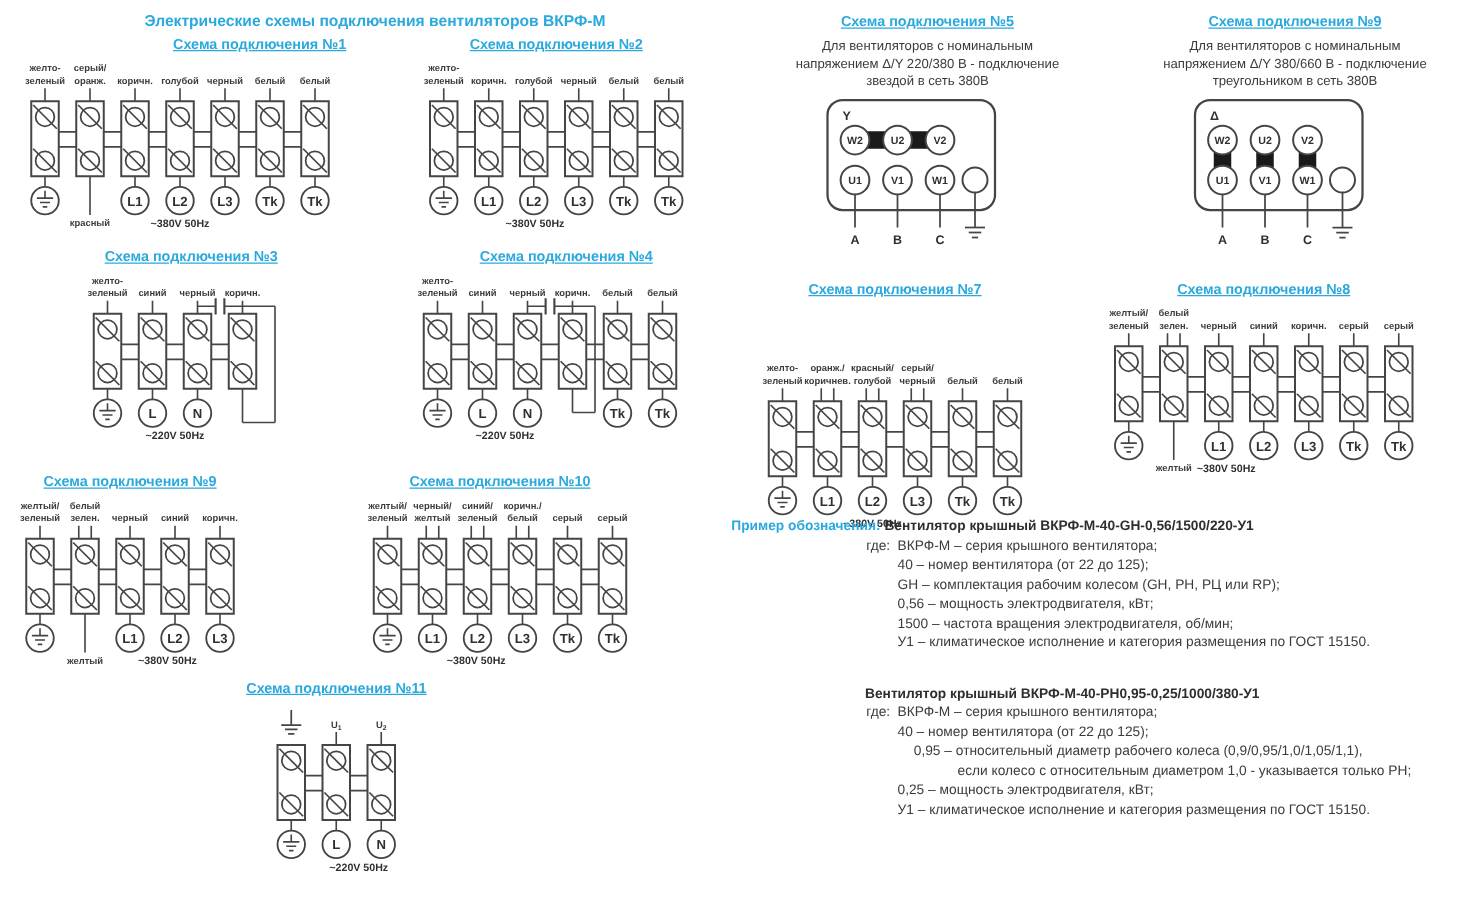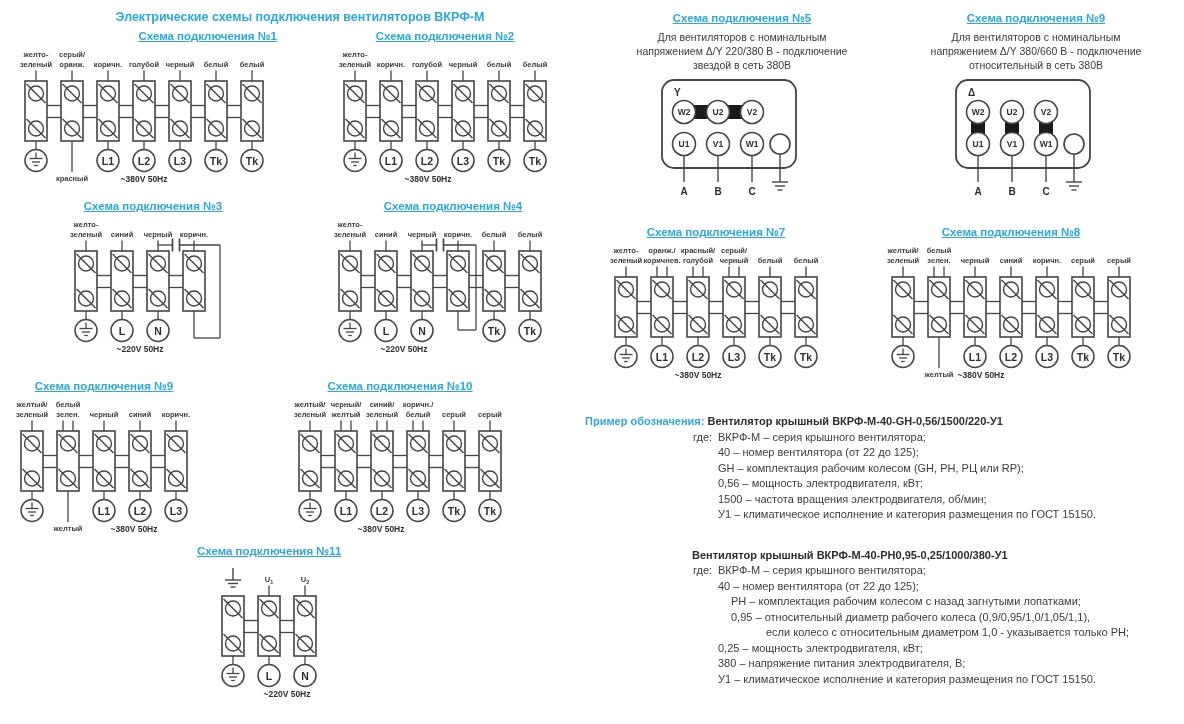--- a/index.html
+++ b/index.html
@@ -391,21 +391,21 @@
       <line x1="176" y1="106" x2="192" y2="106" stroke="#454545" stroke-width="1.4"></line>
       <line x1="179" y1="110" x2="189" y2="110" stroke="#454545" stroke-width="1.4"></line>
       <line x1="181.5" y1="114" x2="186.5" y2="114" stroke="#454545" stroke-width="1.4"></line>
     </svg>
 </div>
 <div class="scheme" style="left:890px;top:12px;width:292px;">
   <div class="scheme-title">Схема подключения №9</div>
   <div class="scheme-desc">
       <div>Для вентиляторов с номинальным</div>
       <div>напряжением Δ/Y 380/660 В - подключение</div>
-      <div>относительный в сеть 380В</div>
+      <div>треугольником в сеть 380В</div>
     </div>
   <svg class="scheme-svg" width="292" height="124" viewBox="0 0 292 124">
       <rect x="66" y="4" width="134" height="88" rx="12" fill="#fff" stroke="#454545" stroke-width="1.8"></rect>
       <text x="78" y="20" text-anchor="start" class="sym">Δ</text>
       <rect x="81" y="44" width="14" height="16" fill="#1a1a1a"></rect>
       <rect x="115" y="44" width="14" height="16" fill="#1a1a1a"></rect>
       <rect x="149" y="44" width="14" height="16" fill="#1a1a1a"></rect>
       <circle cx="88" cy="36" r="11.5" fill="#fff" stroke="#454545" stroke-width="1.6"></circle>
       <text x="88" y="39" text-anchor="middle" class="mlabel">W2</text>
       <circle cx="88" cy="68" r="11.5" fill="#fff" stroke="#454545" stroke-width="1.6"></circle>
@@ -424,21 +424,21 @@
       <text x="156" y="71" text-anchor="middle" class="mlabel">W1</text>
       <line x1="156" y1="79.5" x2="156" y2="106" stroke="#454545" stroke-width="1.4"></line>
       <text x="156" y="119" text-anchor="middle" class="phase">C</text>
       <circle cx="184" cy="68" r="10" fill="#fff" stroke="#454545" stroke-width="1.6"></circle>
       <line x1="184" y1="78" x2="184" y2="106" stroke="#454545" stroke-width="1.4"></line>
       <line x1="176" y1="106" x2="192" y2="106" stroke="#454545" stroke-width="1.4"></line>
       <line x1="179" y1="110" x2="189" y2="110" stroke="#454545" stroke-width="1.4"></line>
       <line x1="181.5" y1="114" x2="186.5" y2="114" stroke="#454545" stroke-width="1.4"></line>
     </svg>
 </div>
-<div class="scheme" style="left:601px;top:226px;">
+<div class="scheme" style="left:601px;top:226px;gap:44px;">
   <div class="scheme-title">Схема подключения №7</div>
   <svg class="scheme-svg" width="230" height="140" viewBox="0 0 230 140">
       <line x1="36" y1="57.5" x2="50" y2="57.5" stroke="#454545" stroke-width="1.3"></line>
       <line x1="36" y1="69.5" x2="50" y2="69.5" stroke="#454545" stroke-width="1.3"></line>
       <line x1="72" y1="57.5" x2="86" y2="57.5" stroke="#454545" stroke-width="1.3"></line>
       <line x1="72" y1="69.5" x2="86" y2="69.5" stroke="#454545" stroke-width="1.3"></line>
       <line x1="108" y1="57.5" x2="122" y2="57.5" stroke="#454545" stroke-width="1.3"></line>
       <line x1="108" y1="69.5" x2="122" y2="69.5" stroke="#454545" stroke-width="1.3"></line>
       <line x1="144" y1="57.5" x2="158" y2="57.5" stroke="#454545" stroke-width="1.3"></line>
       <line x1="144" y1="69.5" x2="158" y2="69.5" stroke="#454545" stroke-width="1.3"></line>
@@ -821,20 +821,18 @@
       <div class="ex-line i0">40 – номер вентилятора (от 22 до 125);</div>
       <div class="ex-line i0">GH – комплектация рабочим колесом (GH, PH, РЦ или RP);</div>
       <div class="ex-line i0">0,56 – мощность электродвигателя, кВт;</div>
       <div class="ex-line i0">1500 – частота вращения электродвигателя, об/мин;</div>
       <div class="ex-line i0">У1 – климатическое исполнение и категория размещения по ГОСТ 15150.</div>
     </div>
   <div class="ex-title b2">Вентилятор крышный ВКРФ-М-40-РН0,95-0,25/1000/380-У1</div>
   <div class="ex-lines">
       <div class="ex-line i0"><span class="gde">где:</span>ВКРФ-М – серия крышного вентилятора;</div>
       <div class="ex-line i0">40 – номер вентилятора (от 22 до 125);</div>
-      <div class="ex-line i1">РН – комплектация рабочим колесом с назад загнутыми лопатками;</div>
       <div class="ex-line i1">0,95 – относительный диаметр рабочего колеса (0,9/0,95/1,0/1,05/1,1),</div>
       <div class="ex-line i2">если колесо с относительным диаметром 1,0 - указывается только РН;</div>
       <div class="ex-line i0">0,25 – мощность электродвигателя, кВт;</div>
-      <div class="ex-line i0">380 – напряжение питания электродвигателя, В;</div>
       <div class="ex-line i0">У1 – климатическое исполнение и категория размещения по ГОСТ 15150.</div>
     </div>
 </div>
 
 </body></html>

